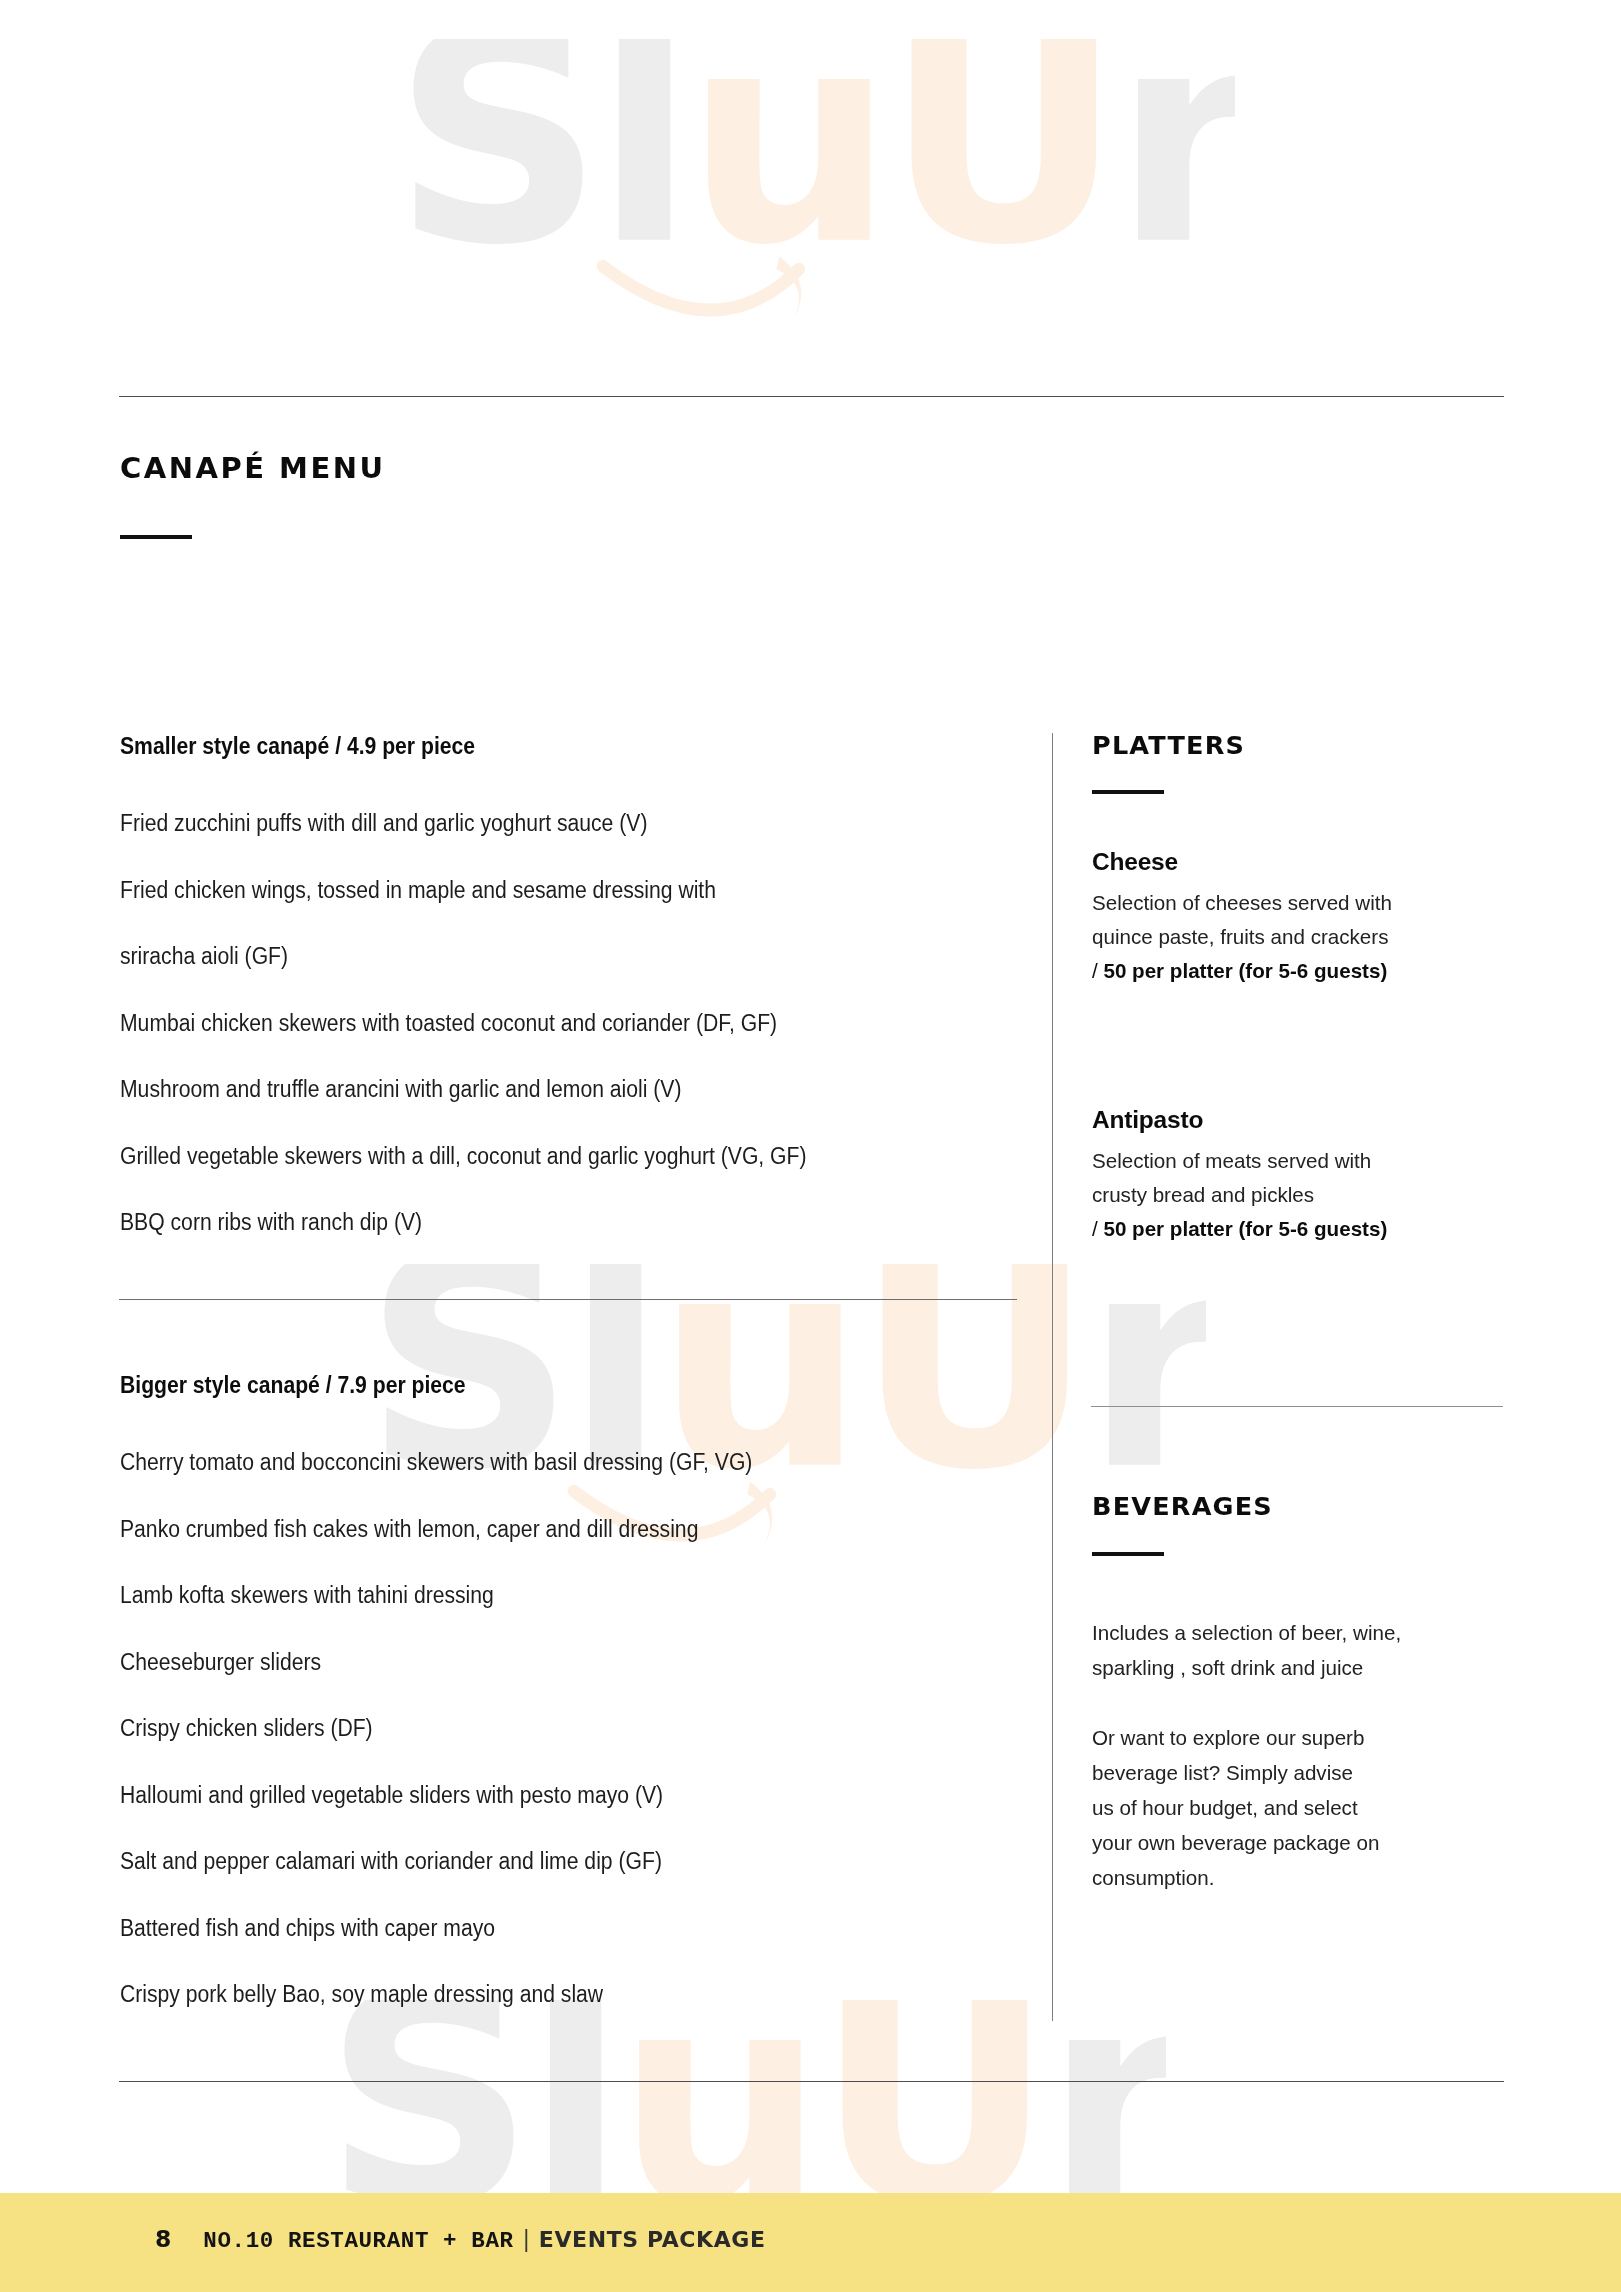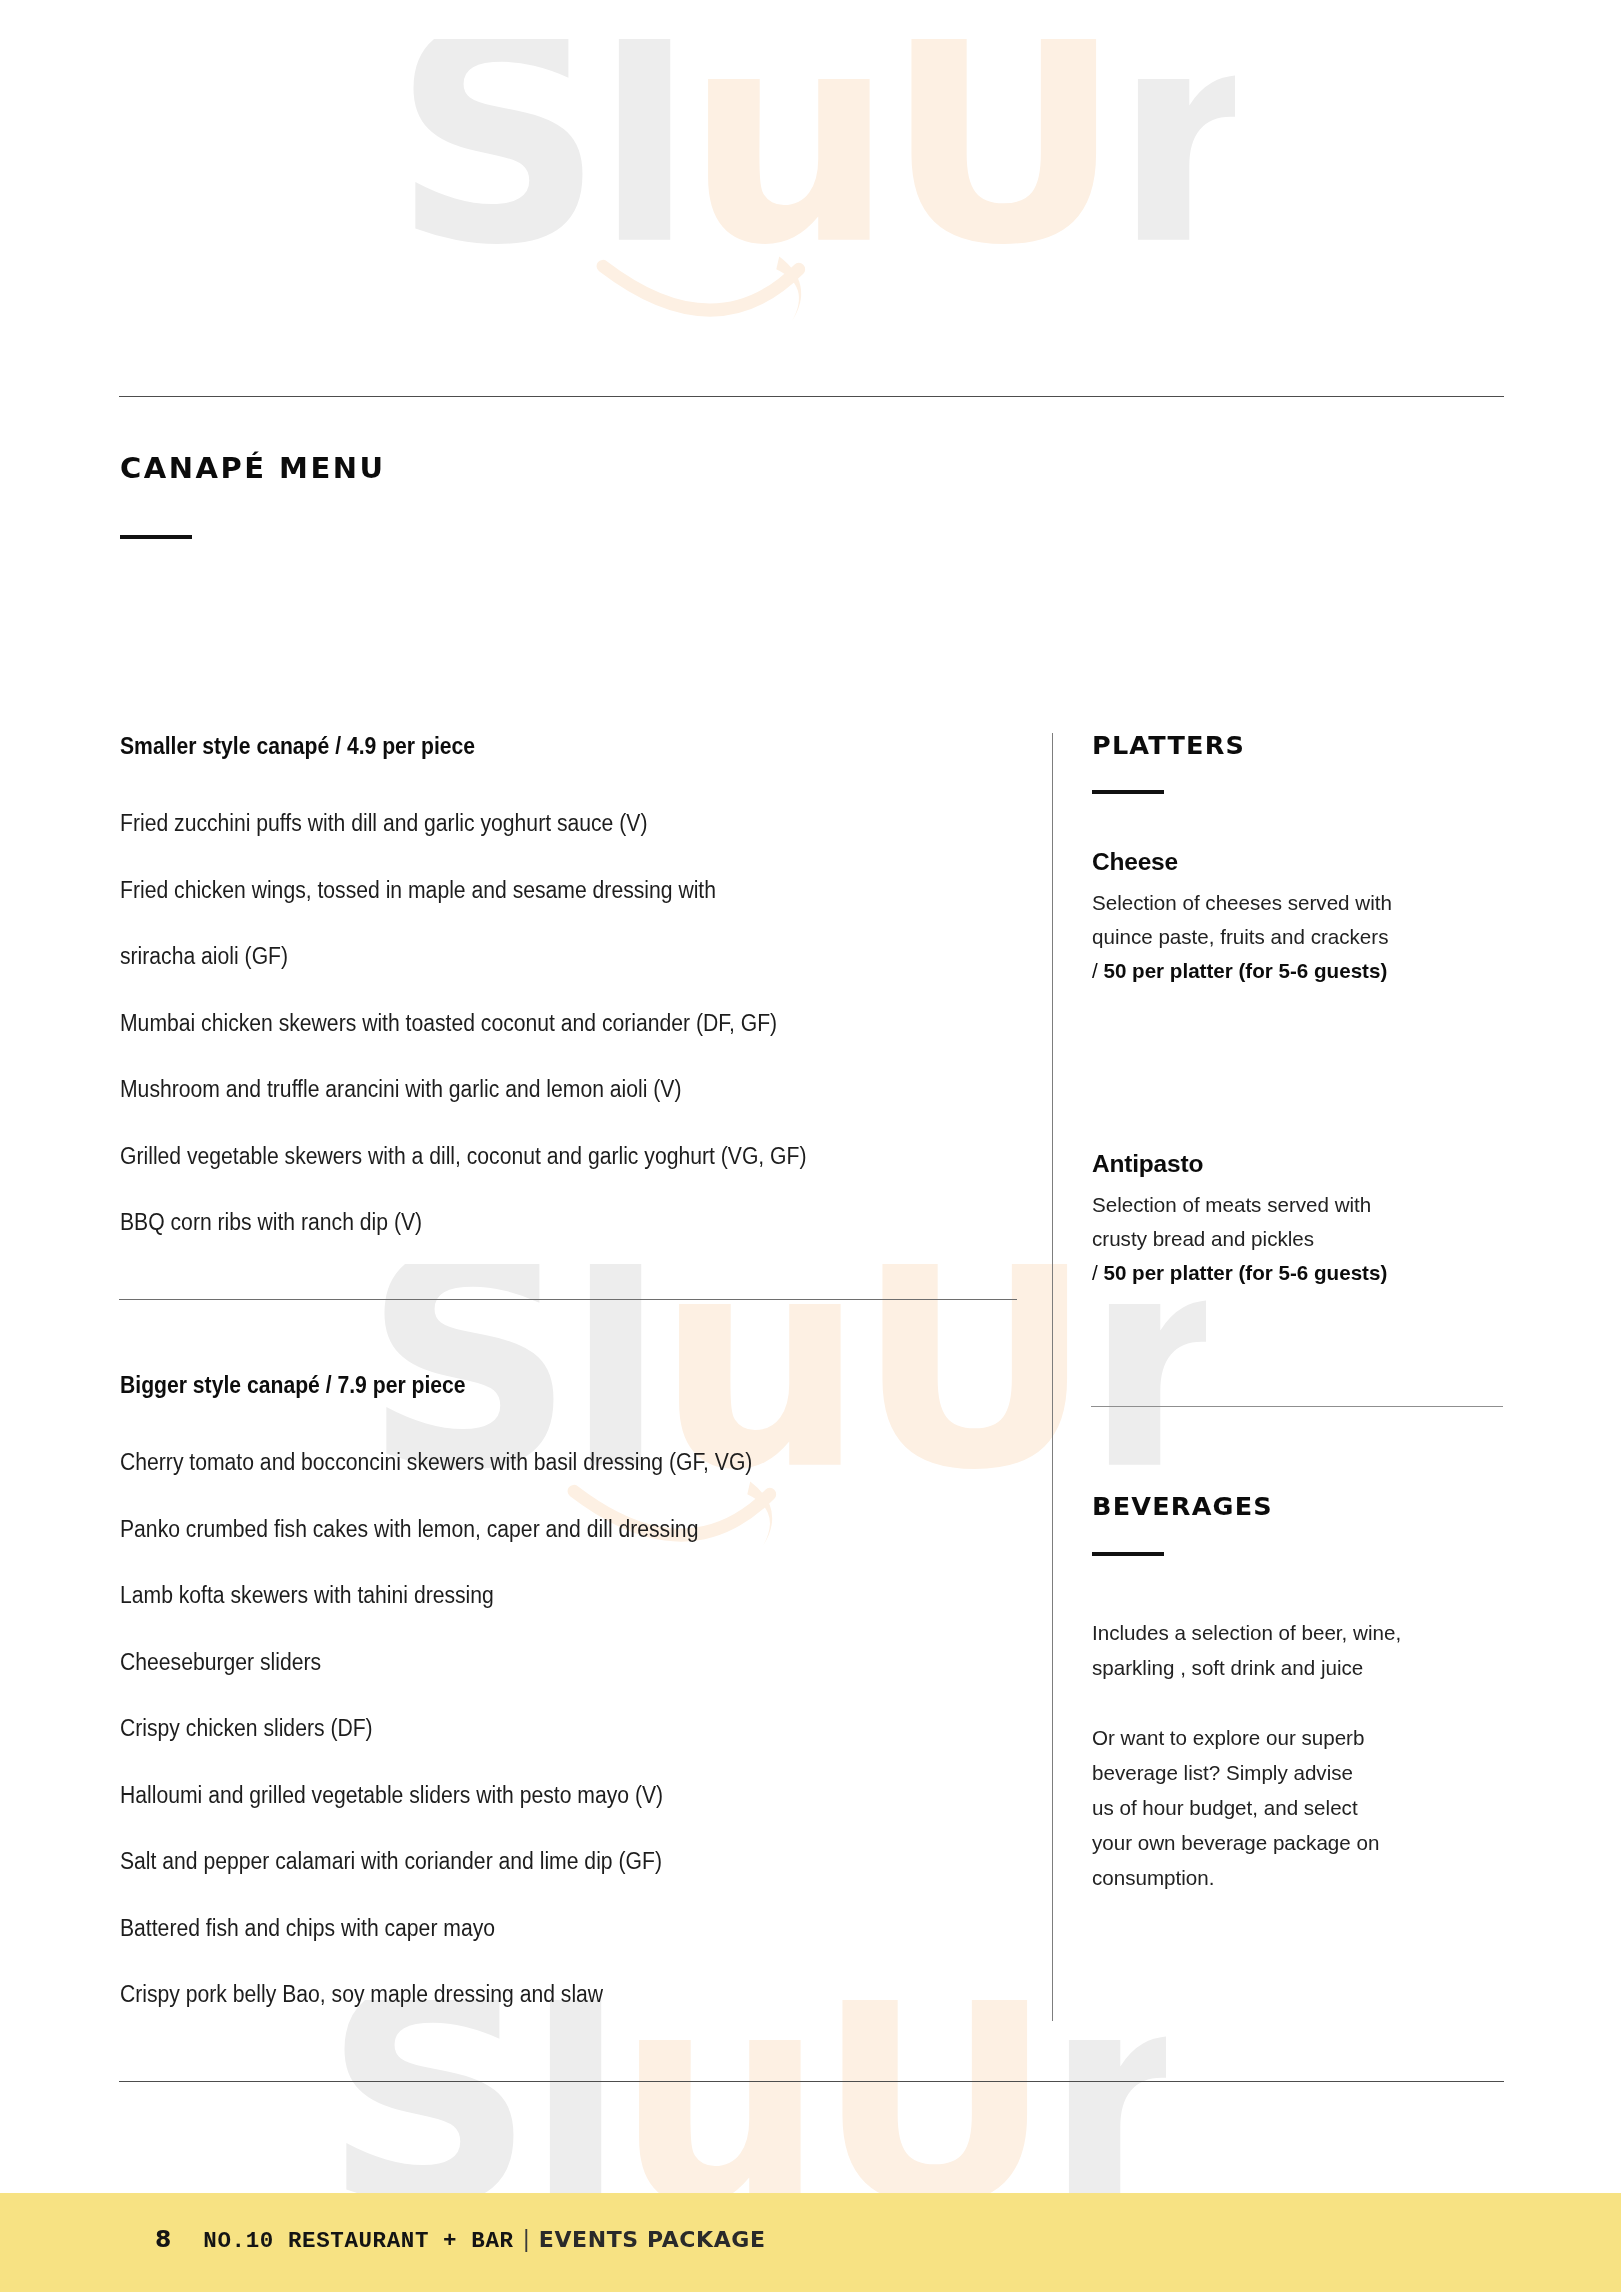--- a/index.html
+++ b/index.html
@@ -184,21 +184,21 @@
 
   #smaller-head { position: absolute; left: 120px; top: 733px; }
   .smaller-list { position: absolute; left: 120px; top: 812px; width: 912px; }
   .smaller-list .menu-item { margin-bottom: 43px; }
 
   #bigger-head { position: absolute; left: 120px; top: 1372px; }
   .bigger-list { position: absolute; left: 120px; top: 1451px; width: 912px; }
   .bigger-list .menu-item { margin-bottom: 43px; }
   .platter-block { position: absolute; left: 1092px; width: 417px; }
   #cheese-block { top: 848px; }
-  #antipasto-block { top: 1106px; margin-top: 44px; }
+  #antipasto-block { top: 1106px; }
 
   .platter-name {
     font-size: 24.5px;
     font-weight: 700;
     color: #0c0c0c;
     margin: 0 0 9.8px 0;
     letter-spacing: -0.2px;
   }
   .platter-desc {
     font-size: 20.6px;

